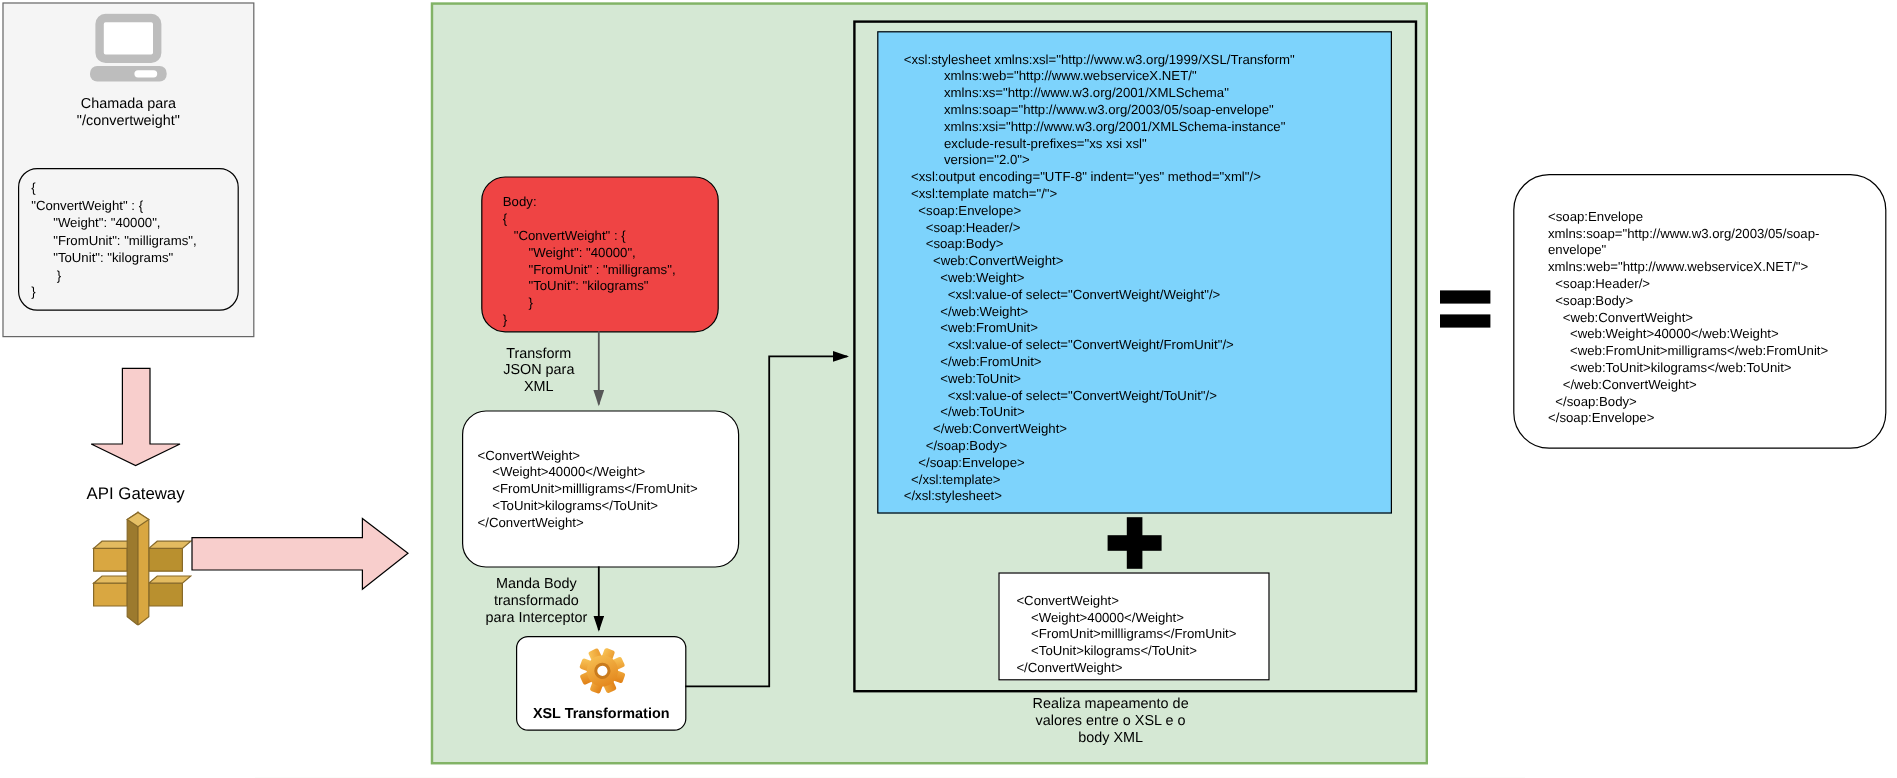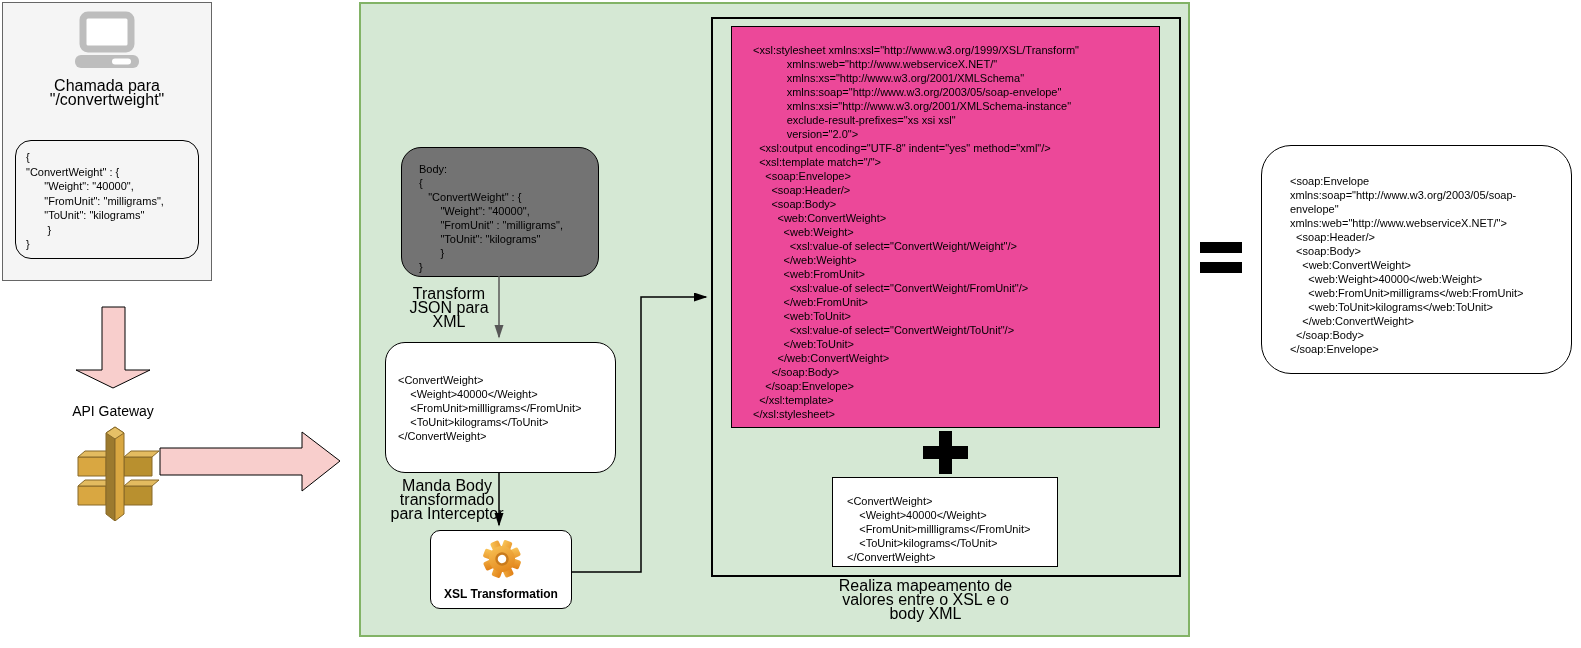--- a/index.html
+++ b/index.html
@@ -5,59 +5,59 @@
   html,body { margin:0; padding:0; background:#ffffff; }
   .canvas {
     position:relative; width:1581px; height:648px; background:#ffffff;
     font-family:"Liberation Sans", sans-serif; color:#000; overflow:hidden;
   }
   .abs { position:absolute; }
   pre.code {
     margin:0; font-family:"Liberation Sans", sans-serif;
     font-size:11px; line-height:14px; white-space:pre; color:#000;
   }
-  .centered-lines { white-space:pre; text-align:center; font-size:16px; line-height:14px; }
+  .centered-lines { white-space:pre; text-align:center; font-size:12px; line-height:14px; }
 
   
   .client-panel { left:2px; top:2px; width:208px; height:277px;
     background:#f5f5f5; border:1px solid #666666; }
   .client-caption { left:0; top:76px; width:208px; }
   .request-box { left:12px; top:137px; width:182px; height:117px;
     background:#f5f5f5; border:1px solid #000; border-radius:16px; }
   .request-box pre { padding:9px 0 0 10px; line-height:14.5px; }
 
   
   .gateway-label { left:38px; top:403px; width:150px; text-align:center; font-size:14px; }
 
   
   .green-panel { left:359px; top:2px; width:831px; height:635px;
     background:#d5e8d4; border:2px solid #82b366; box-sizing:border-box; }
 
   .body-box { left:401px; top:147px; width:196px; height:128px;
-    background:#737373; border:1px solid #000; border-radius:20px; }
+    background:#ef4444; border:1px solid #000; border-radius:20px; }
   .body-box pre { padding:14px 0 0 17px; }
 
   .xml-box { left:385px; top:342px; width:229px; height:129px;
     background:#fff; border:1px solid #000; border-radius:20px;
     display:flex; align-items:center; }
   .xml-box pre { padding-left:12px; }
 
   .transform-label { left:389px; top:287px; width:120px; }
   .send-label { left:377px; top:479px; width:140px; }
 
   .xsl-box { left:430px; top:530px; width:140px; height:77px;
     background:#fff; border:1px solid #000; border-radius:10px; text-align:center; }
   .xsl-box .xsl-label { position:absolute; left:0; bottom:7px; width:100%;
     font-size:12px; font-weight:bold;text-align:center; }
 
   
   .mapping-box { left:711px; top:17px; width:470px; height:560px;
     border:2px solid #000; box-sizing:border-box; background:transparent; }
   .xsl-code-box { left:731px; top:26px; width:429px; height:402px;
-    background:#ec4899; border:1px solid #000; box-sizing:border-box; }
+    background:#7dd3fc; border:1px solid #000; box-sizing:border-box; }
   .xsl-code-box pre { padding:16px 0 0 18px; line-height:14px; }
 
   .snippet-box { left:832px; top:477px; width:226px; height:90px;
     background:#fff; border:1px solid #000; box-sizing:border-box; }
   .snippet-box pre { padding:16px 0 0 14px; }
 
   .mapping-caption { left:818px; top:579px; width:215px; }
 
   
   .result-box { left:1261px; top:145px; width:309px; height:227px;

